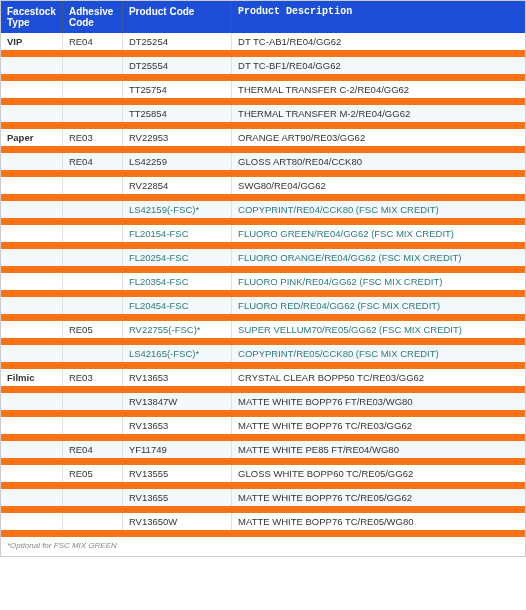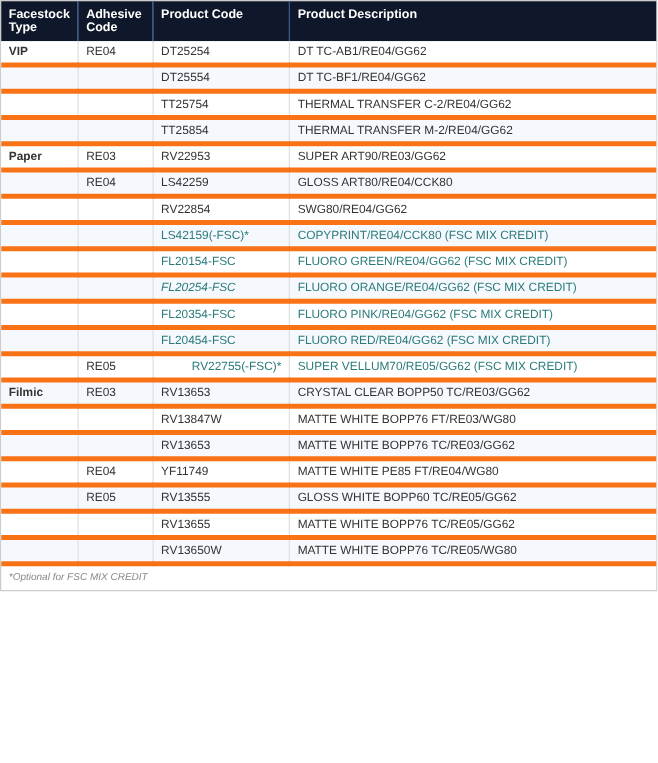--- a/index.html
+++ b/index.html
@@ -12,36 +12,37 @@
     }
     .table-container {
       width: 526px;
       border: 1px solid #ccc;
     }
     table {
       width: 100%;
       border-collapse: collapse;
     }
     thead tr {
-      background-color: #0f172a;
+      background-color: #1d4ed8;
     }
     thead th {
       color: #fff;
       font-weight: bold;
       padding: 5px 6px;
       text-align: left;
       font-size: 10px;
       vertical-align: top;
       border-right: 1px solid #3a5a8a;
     }
     thead th:last-child {
       border-right: none;
+      font-family: Liberation Mono, monospace;
     }
     tbody tr {
-      border-bottom: 4px solid #f97316;
+      border-bottom: 7px solid #f97316;
       margin-top: 12px;
     }
     tbody tr:nth-child(even) {
       background-color: #f5f8fc;
     }
     tbody tr:nth-child(odd) {
       background-color: #fff;
     }
     tbody td {
       padding: 3px 6px;
@@ -103,21 +104,21 @@
         <tr>
           <td></td>
           <td></td>
           <td>TT25854</td>
           <td>THERMAL TRANSFER M-2/RE04/GG62</td>
         </tr>
         <tr>
           <td class="group-label">Paper</td>
           <td>RE03</td>
           <td>RV22953</td>
-          <td>SUPER ART90/RE03/GG62</td>
+          <td>ORANGE ART90/RE03/GG62</td>
         </tr>
         <tr>
           <td></td>
           <td>RE04</td>
           <td>LS42259</td>
           <td>GLOSS ART80/RE04/CCK80</td>
         </tr>
         <tr>
           <td></td>
           <td></td>
@@ -132,40 +133,46 @@
         </tr>
         <tr>
           <td></td>
           <td></td>
           <td style="color: rgb(42, 122, 122);">FL20154-FSC</td>
           <td style="color: rgb(42, 122, 122);">FLUORO GREEN/RE04/GG62 (FSC MIX CREDIT)</td>
         </tr>
         <tr>
           <td></td>
           <td></td>
-          <td style="color: rgb(42, 122, 122); font-style: italic;">FL20254-FSC</td>
+          <td style="color: rgb(42, 122, 122);">FL20254-FSC</td>
           <td style="color: rgb(42, 122, 122);">FLUORO ORANGE/RE04/GG62 (FSC MIX CREDIT)</td>
         </tr>
         <tr>
           <td></td>
           <td></td>
           <td style="color: rgb(42, 122, 122);">FL20354-FSC</td>
           <td style="color: rgb(42, 122, 122);">FLUORO PINK/RE04/GG62 (FSC MIX CREDIT)</td>
         </tr>
         <tr>
           <td></td>
           <td></td>
           <td style="color: rgb(42, 122, 122);">FL20454-FSC</td>
           <td style="color: rgb(42, 122, 122);">FLUORO RED/RE04/GG62 (FSC MIX CREDIT)</td>
         </tr>
         <tr>
           <td></td>
           <td>RE05</td>
-          <td style="color: rgb(42, 122, 122); text-align: right;">RV22755(-FSC)*</td>
+          <td style="color: rgb(42, 122, 122);">RV22755(-FSC)*</td>
           <td style="color: rgb(42, 122, 122);">SUPER VELLUM70/RE05/GG62 (FSC MIX CREDIT)</td>
+        </tr>
+        <tr>
+          <td></td>
+          <td></td>
+          <td style="color: rgb(42, 122, 122);">LS42165(-FSC)*</td>
+          <td style="color: rgb(42, 122, 122);">COPYPRINT/RE05/CCK80 (FSC MIX CREDIT)</td>
         </tr>
         <tr>
           <td class="group-label">Filmic</td>
           <td>RE03</td>
           <td>RV13653</td>
           <td>CRYSTAL CLEAR BOPP50 TC/RE03/GG62</td>
         </tr>
         <tr>
           <td></td>
           <td></td>
@@ -197,14 +204,14 @@
           <td>MATTE WHITE BOPP76 TC/RE05/GG62</td>
         </tr>
         <tr>
           <td></td>
           <td></td>
           <td>RV13650W</td>
           <td>MATTE WHITE BOPP76 TC/RE05/WG80</td>
         </tr>
       </tbody>
   </table>
-  <div class="fsc-note">*Optional for FSC MIX CREDIT</div>
+  <div class="fsc-note">*Optional for FSC MIX GREEN</div>
 </div>
 
 </body></html>

